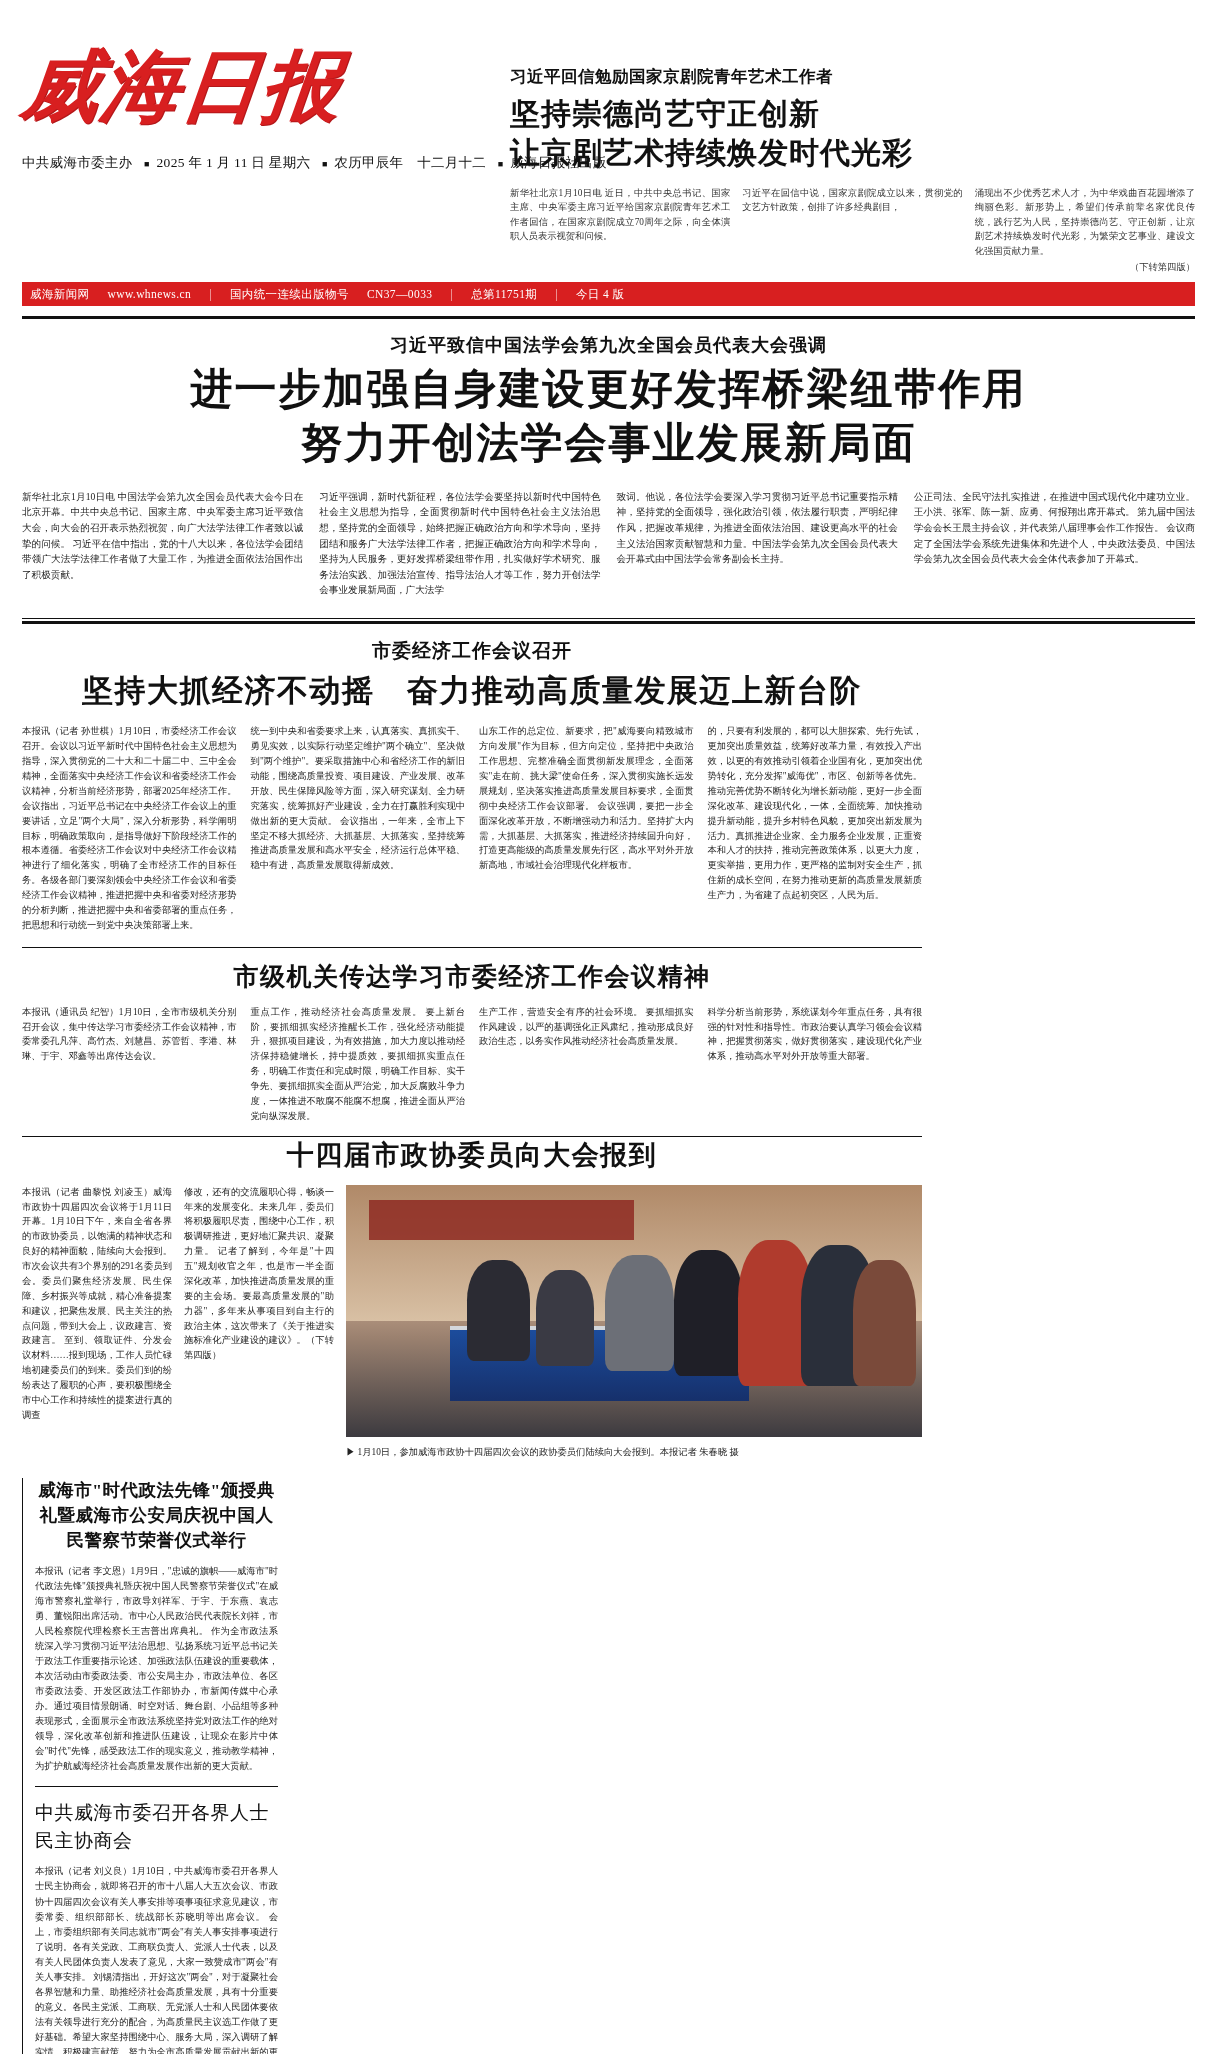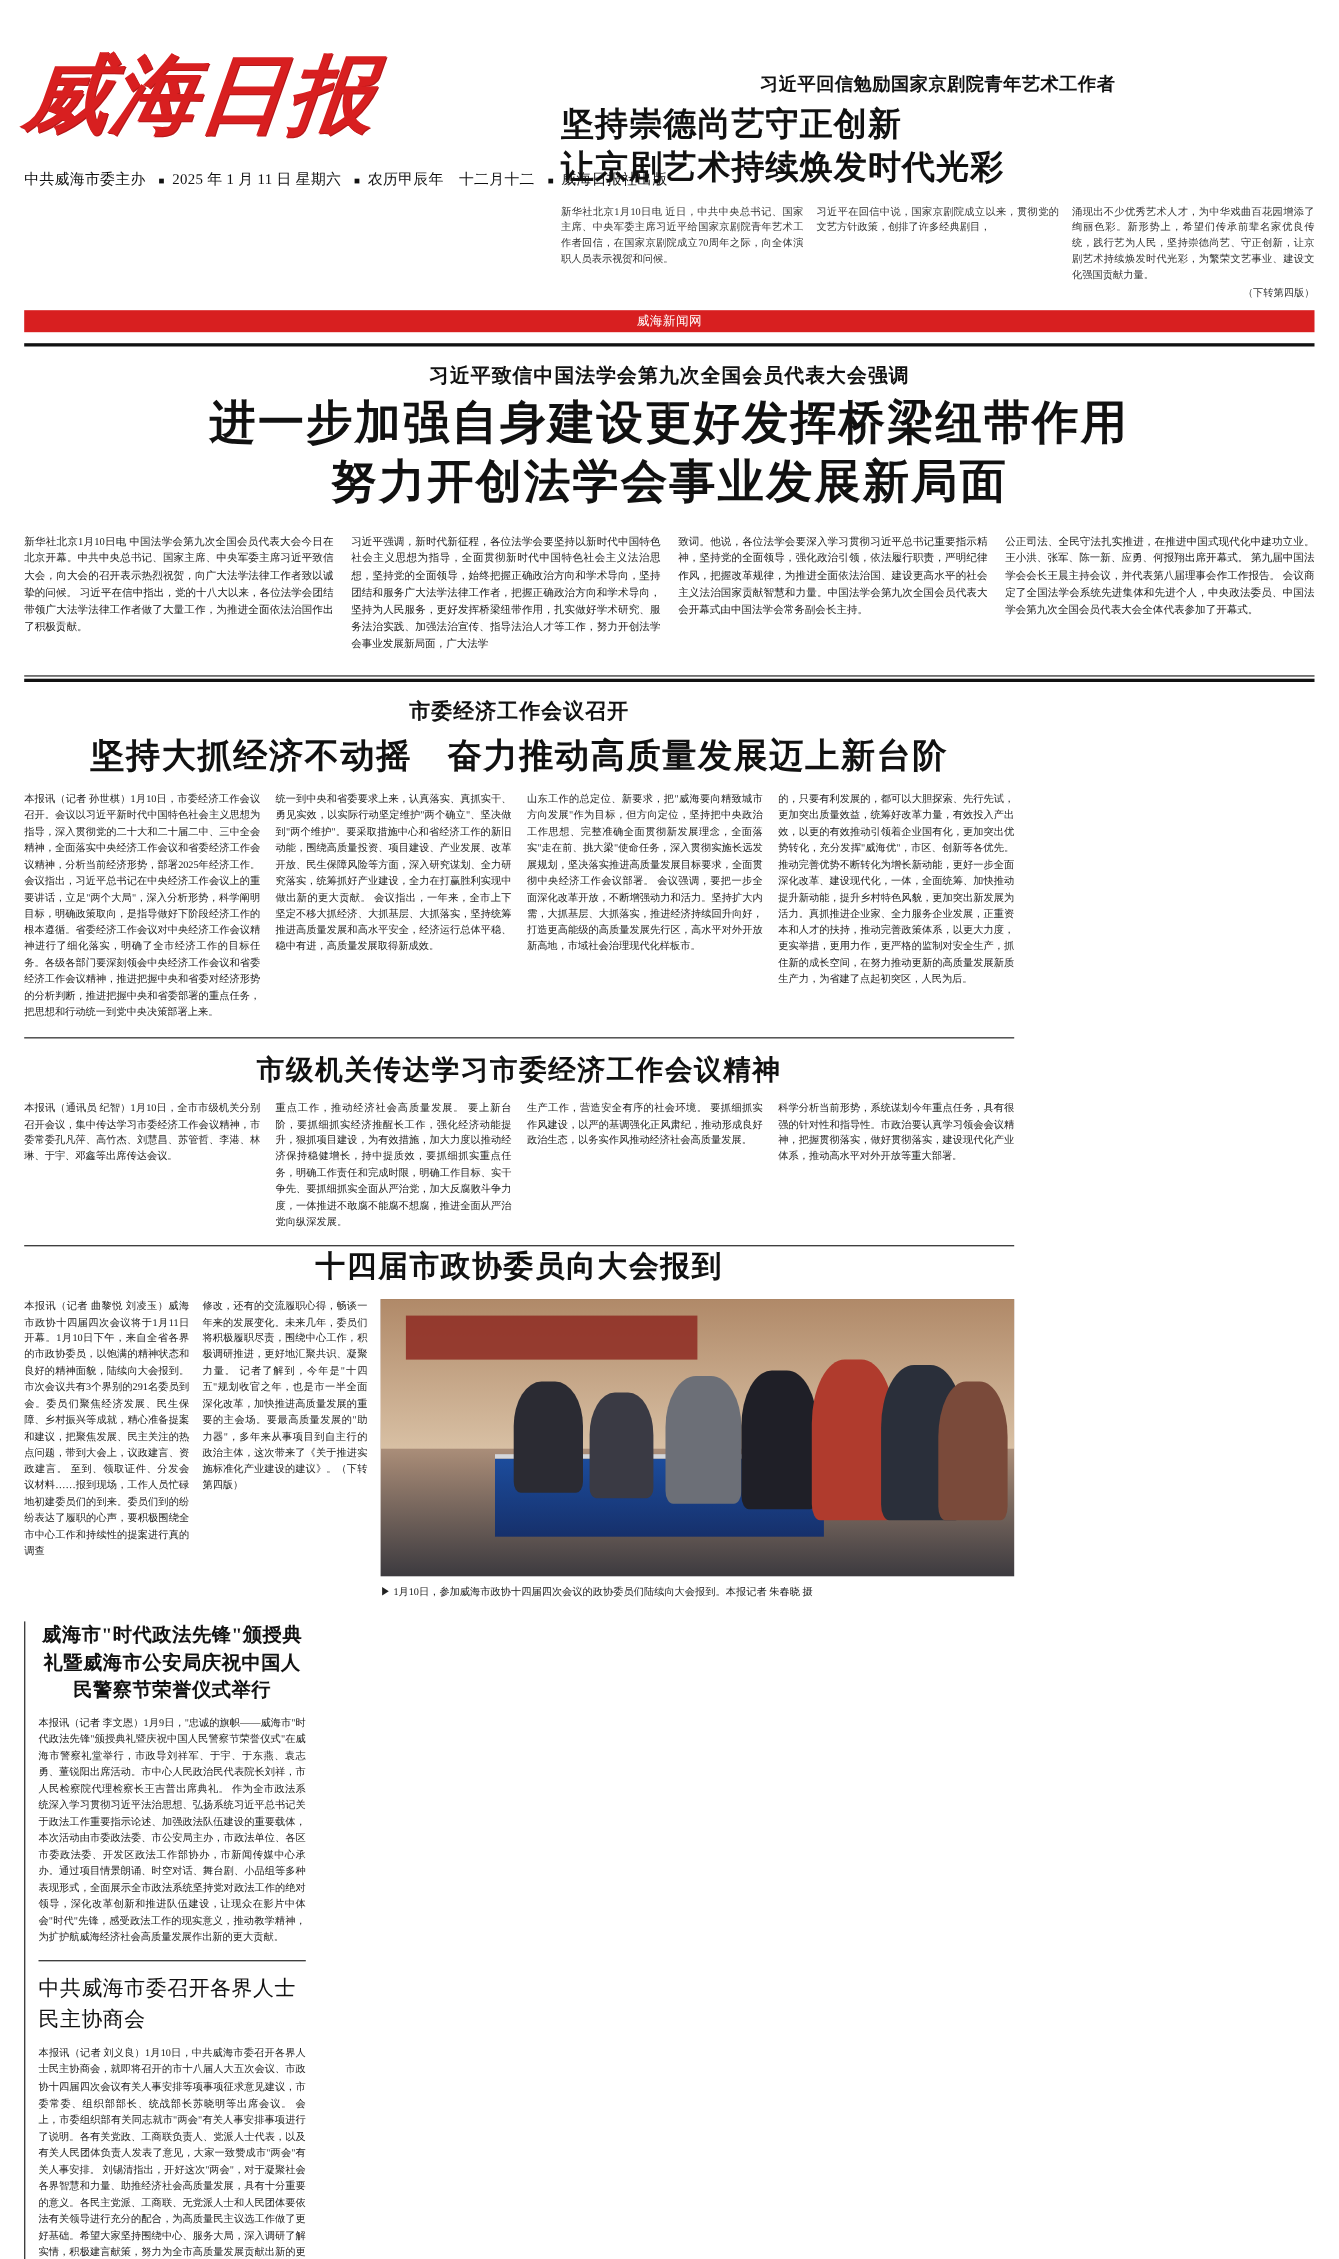--- a/index.html
+++ b/index.html
@@ -31,39 +31,38 @@
   }
   .mast-sub {
     margin-top:26px;
     font-size:13.5px;
     color:#111;
     letter-spacing:0.3px;
     white-space:nowrap;
   }
   .mast-sub .sq { color:#111; font-size:9px; vertical-align:middle; margin:0 3px 0 8px;}
   .mast-right { flex:1; padding-top:48px; }
-  .hl-kicker { font-size:16.5px; font-weight:bold; color:#111; letter-spacing:0.5px;text-align:center; }
+  .hl-kicker { font-size:16.5px; font-weight:bold; color:#111; letter-spacing:0.5px; }
   .hl-main {
     font-size:30px; font-weight:bold; line-height:1.30; color:#111;
     letter-spacing:1px; margin-top:6px;
   }
   .hl-cols { display:flex; gap:12px; margin-top:14px; }
   .hl-cols .c {
     flex:1; font-size:9.3px; line-height:1.55; color:#333; text-align:justify;
   }
   .hl-cols .c .tail { display:block; text-align:right; margin-top:2px; }
 
   
   .redbar {
     margin-top:8px;
     background:#d81f20; color:#fff;
     font-size:11.5px; height:20px; line-height:20px;
-    display:flex; align-items:center; padding:0 8px; gap:18px;
+    display:flex; align-items:center; padding:12px 8px; gap:18px;
     letter-spacing:0.4px;
-    flex-direction:column;
   }
   .redbar .sep { opacity:.8; }
 
   
   .rule-thick { border-top:3px solid #111; margin-top:10px; }
   .lead { padding-top:14px; }
   .lead-kicker { text-align:center; font-size:18px; font-weight:bold; letter-spacing:1px; }
   .lead-title {
     text-align:center; font-weight:bold; font-size:42px; line-height:1.28;
     letter-spacing:2px; margin-top:6px;

